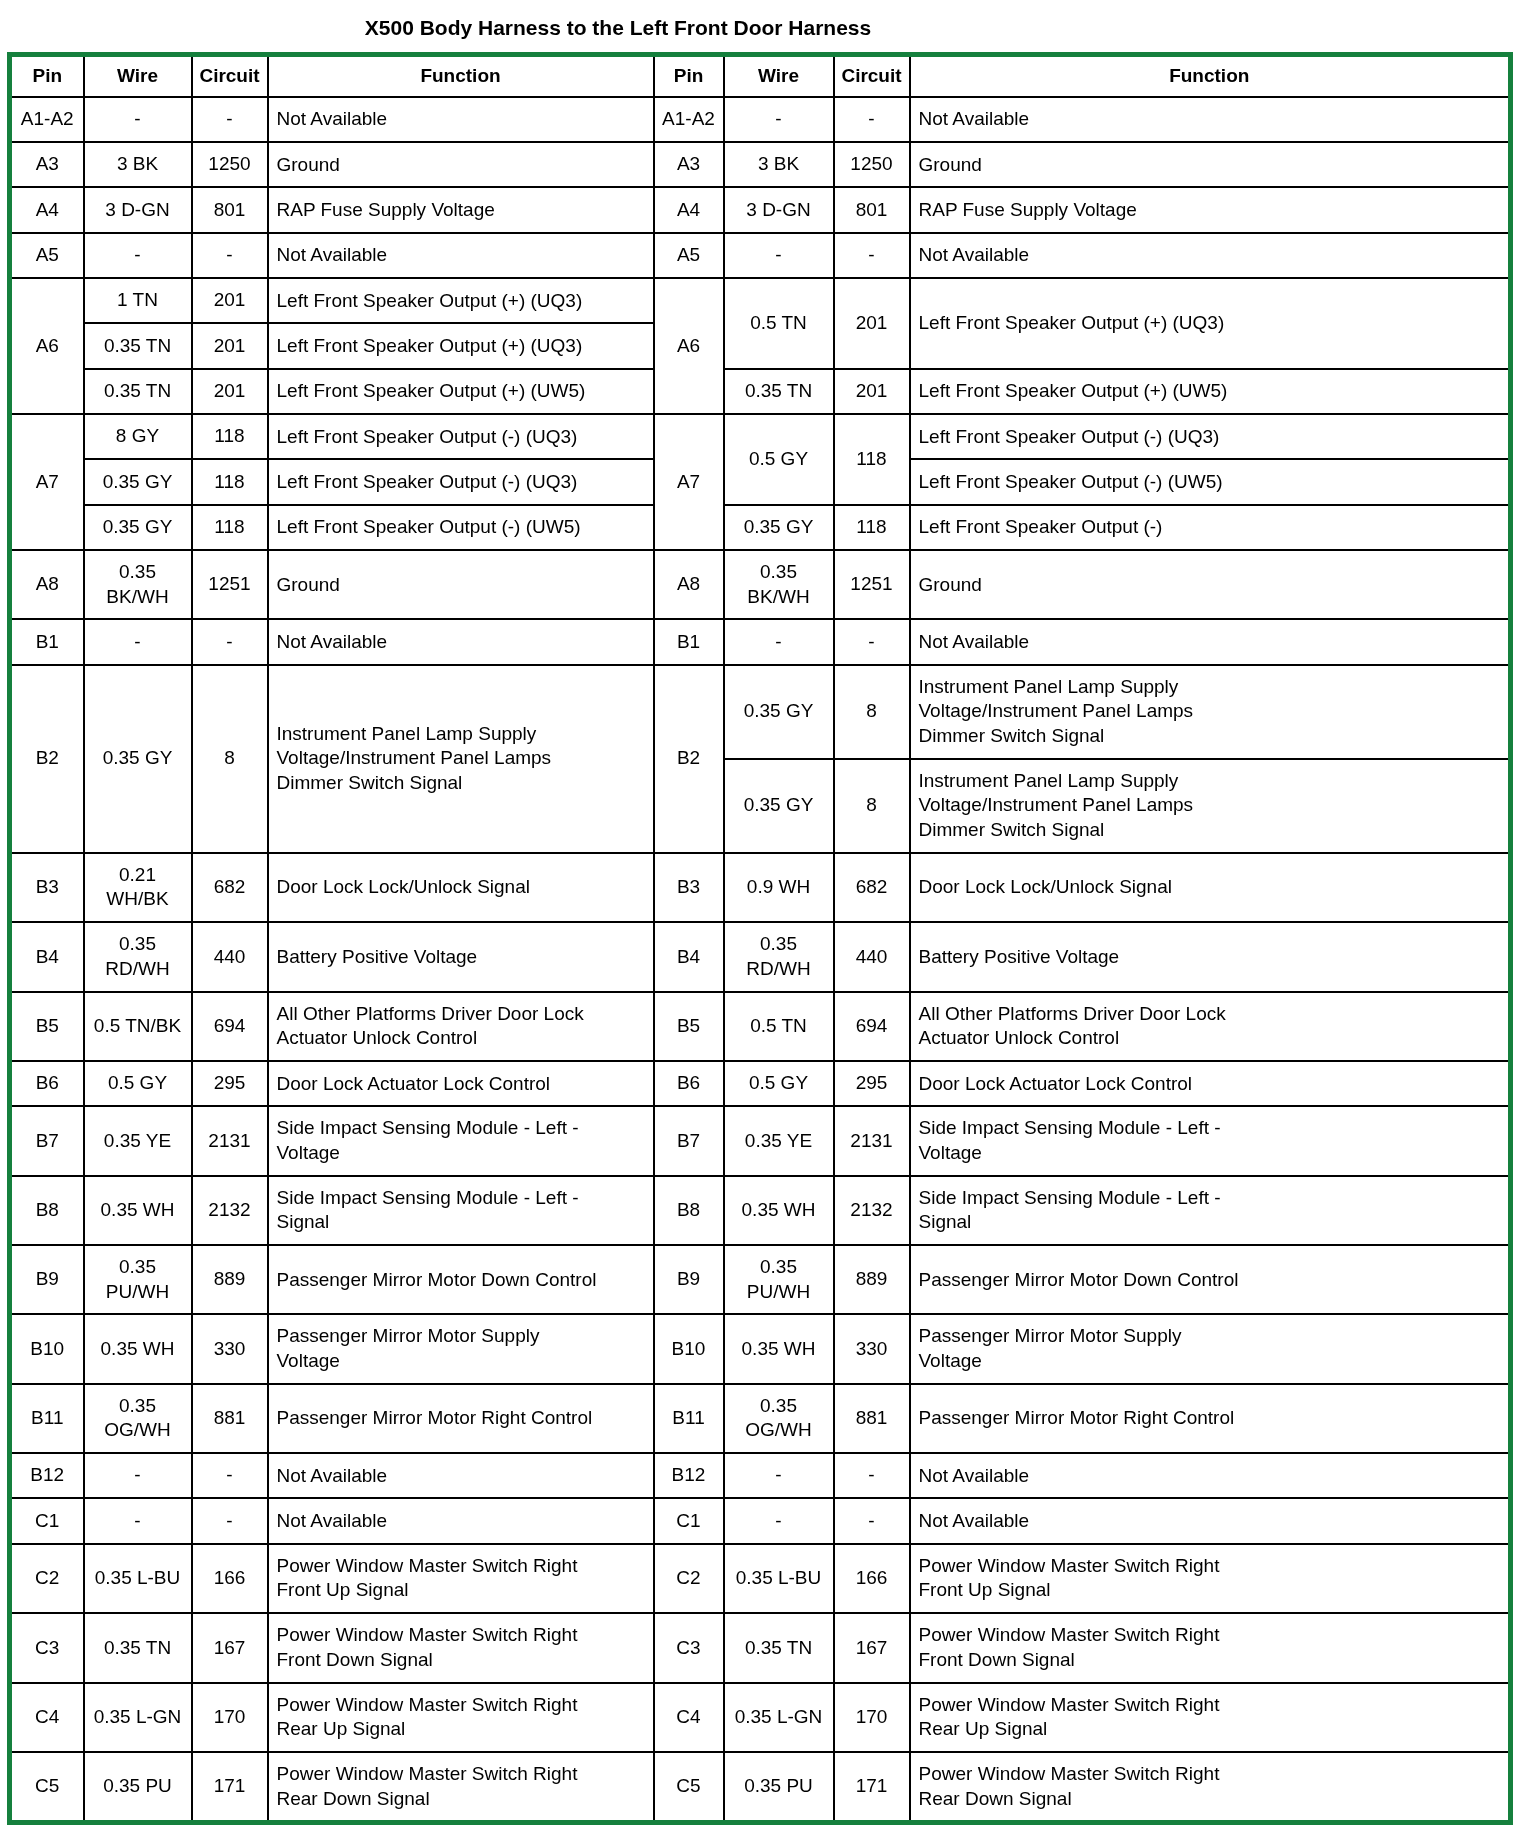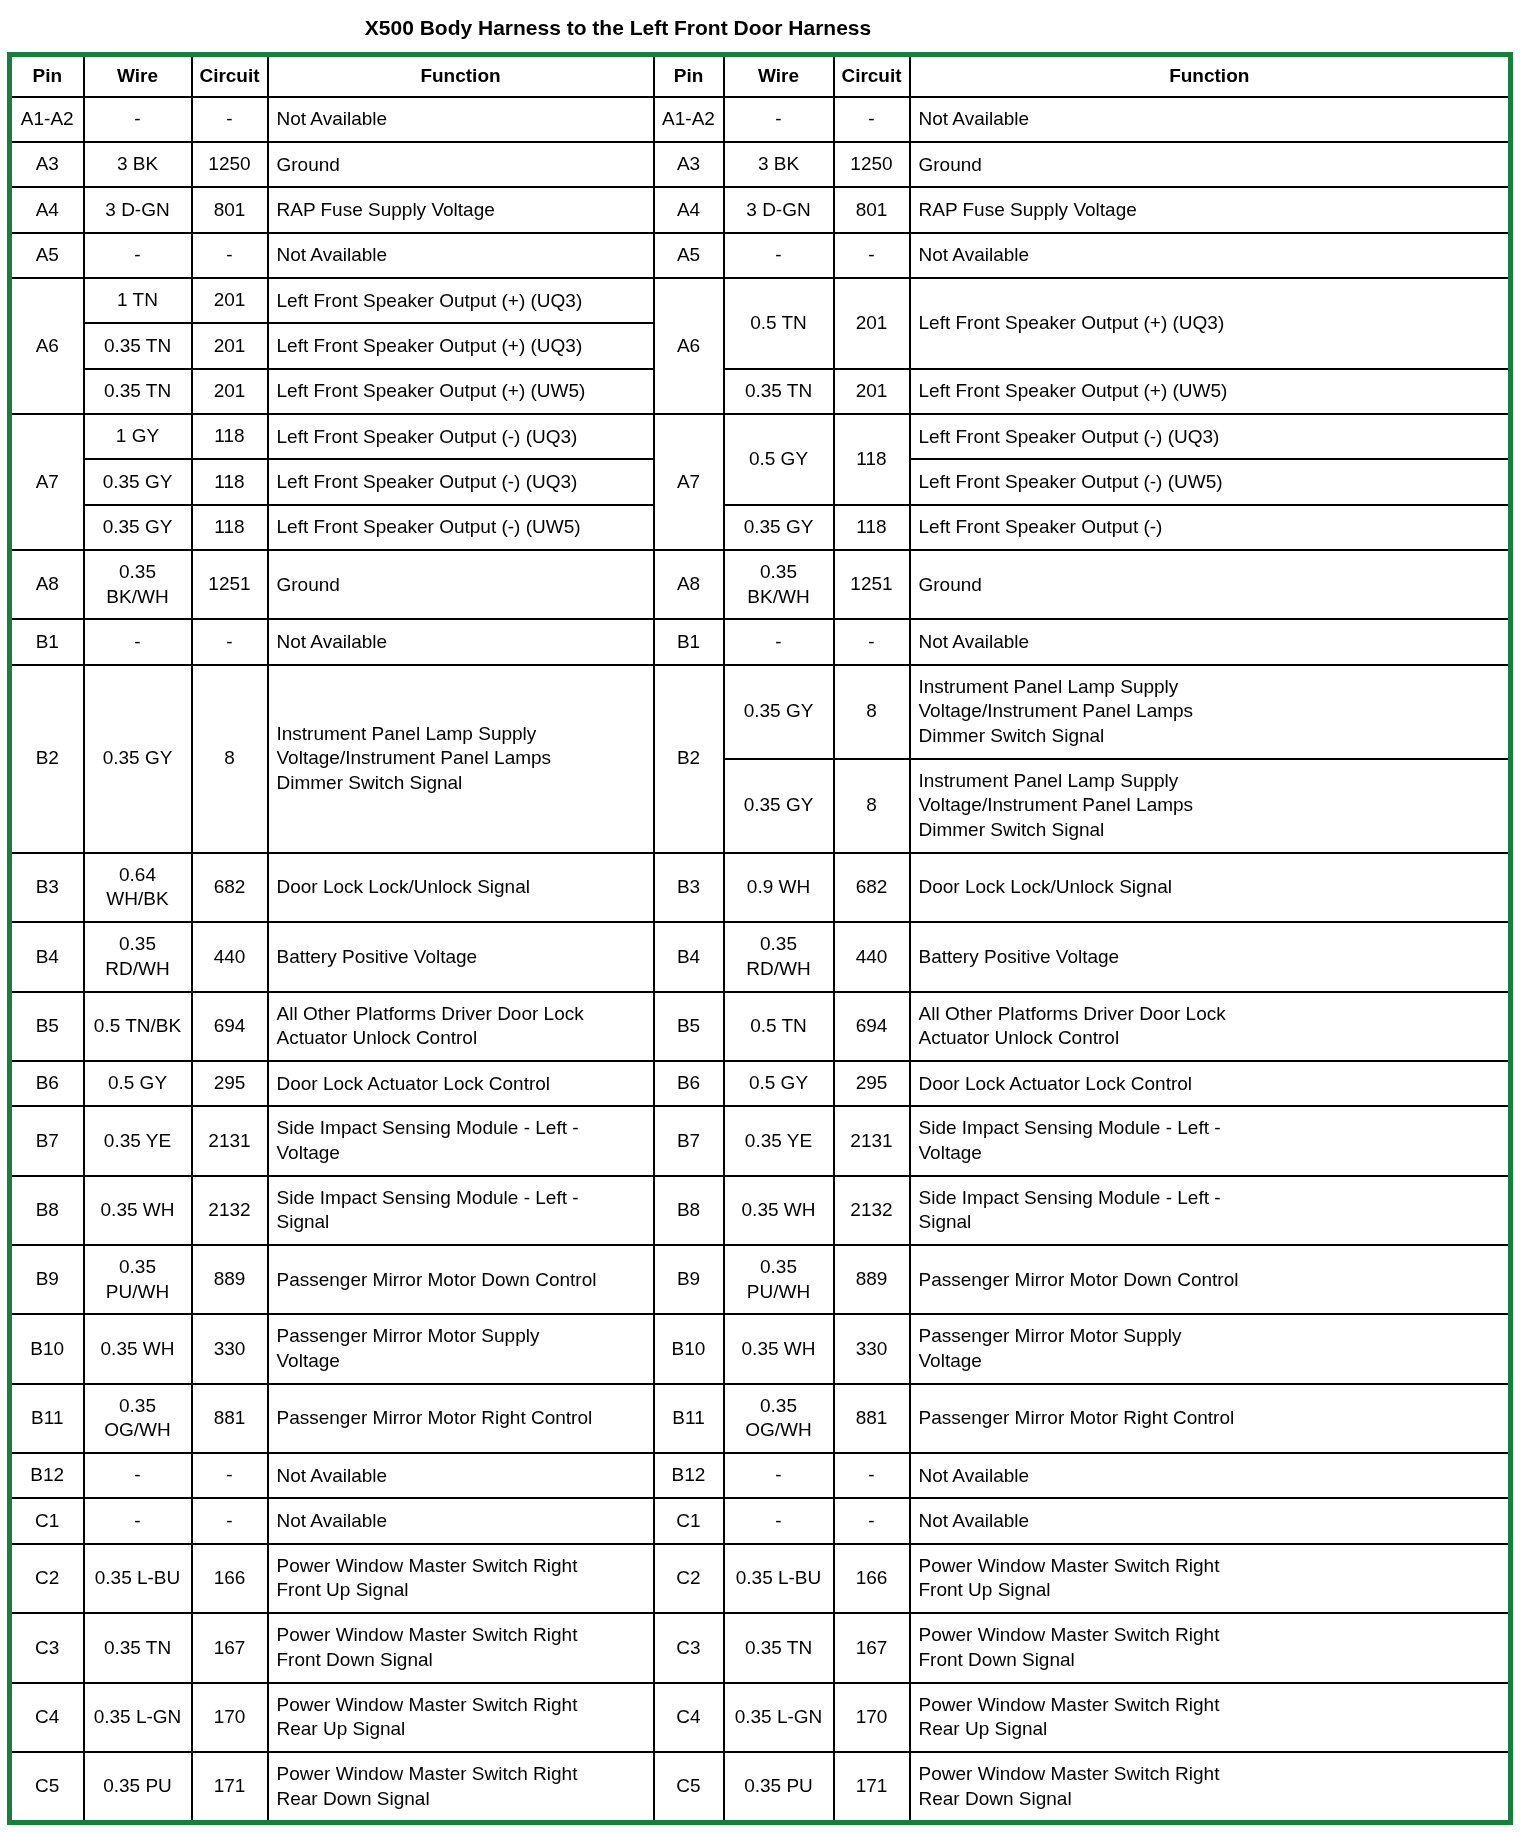--- a/index.html
+++ b/index.html
@@ -147,21 +147,21 @@
         <tr>
           <td>0.35 TN</td>
           <td>201</td>
           <td class="fn"><span class="txt">Left Front Speaker Output (+) (UW5)</span></td>
           <td>0.35 TN</td>
           <td>201</td>
           <td class="fn"><span class="txt">Left Front Speaker Output (+) (UW5)</span></td>
         </tr>
         <tr>
           <td rowspan="3">A7</td>
-          <td>1 GY</td>
+          <td>8 GY</td>
           <td>118</td>
           <td class="fn"><span class="txt">Left Front Speaker Output (-) (UQ3)</span></td>
           <td rowspan="3">A7</td>
           <td rowspan="2">0.5 GY</td>
           <td rowspan="2">118</td>
           <td class="fn"><span class="txt">Left Front Speaker Output (-) (UQ3)</span></td>
         </tr>
         <tr>
           <td>0.35 GY</td>
           <td>118</td>
@@ -206,21 +206,21 @@
           <td>8</td>
           <td class="fn"><span class="txt">Instrument Panel Lamp Supply Voltage/Instrument Panel Lamps Dimmer Switch Signal</span></td>
         </tr>
         <tr>
           <td>0.35 GY</td>
           <td>8</td>
           <td class="fn"><span class="txt">Instrument Panel Lamp Supply Voltage/Instrument Panel Lamps Dimmer Switch Signal</span></td>
         </tr>
         <tr>
           <td>B3</td>
-          <td>0.64 WH/BK</td>
+          <td>0.21 WH/BK</td>
           <td>682</td>
           <td class="fn"><span class="txt">Door Lock Lock/Unlock Signal</span></td>
           <td>B3</td>
           <td>0.9 WH</td>
           <td>682</td>
           <td class="fn"><span class="txt">Door Lock Lock/Unlock Signal</span></td>
         </tr>
         <tr>
           <td>B4</td>
           <td>0.35 RD/WH</td>

